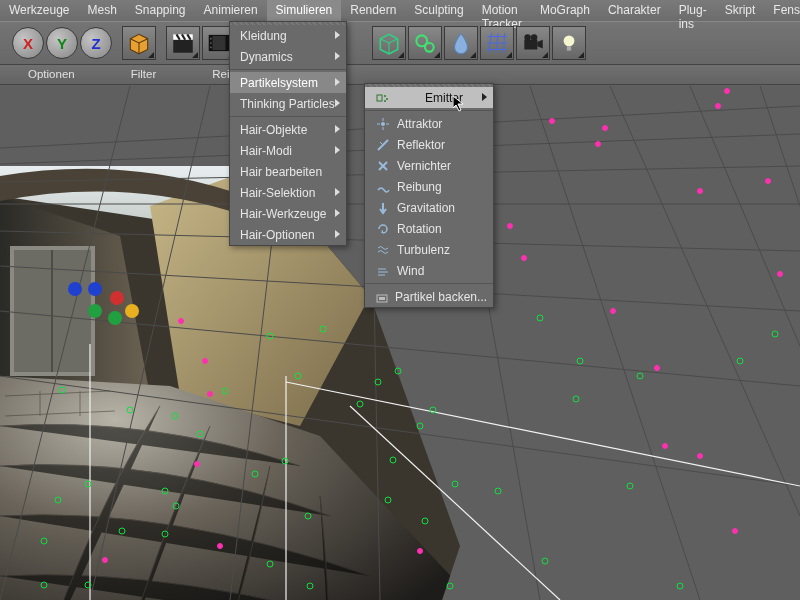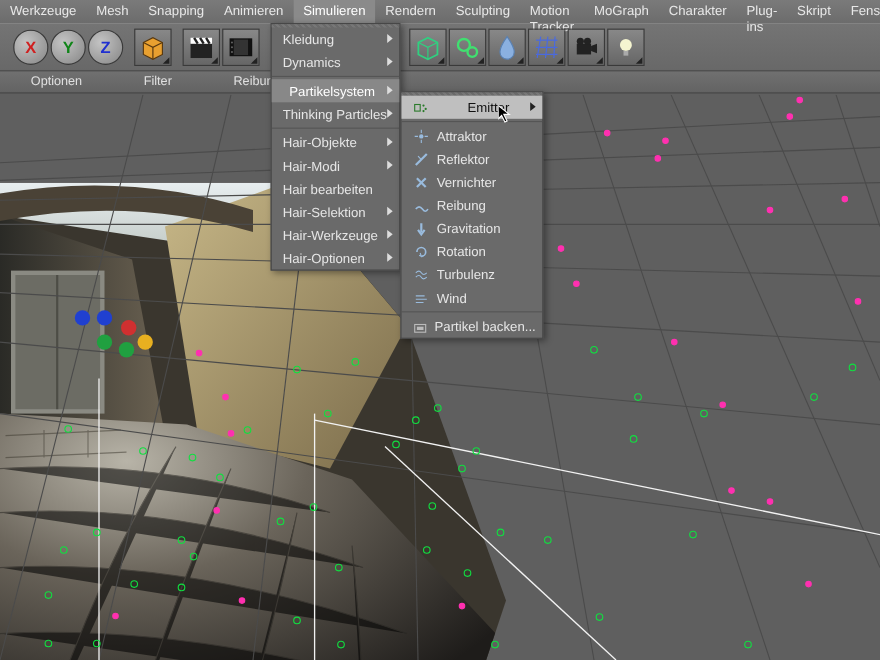--- a/index.html
+++ b/index.html
@@ -27,21 +27,21 @@
 .photo { position:absolute; left:0; top:80px; width:460px; height:434px; overflow:hidden; }
 .photo svg { position:absolute; left:0; top:0; }
 
 .grid-svg { position:absolute; left:0; top:0; width:800px; height:514px; }
 .pt { position:absolute; width:7px; height:7px; border-radius:50%; transform:translate(-50%,-50%); }
 .pt.g { border:1.5px solid #10e040; }
 .pt.p { border:1.5px solid #ff30b0; background:#ff30b0; width:6px; height:6px; }
 
 .dropdown { position:absolute; background:#6a6a6a; border:1px solid #444; box-shadow:2px 2px 6px rgba(0,0,0,0.4); font-size:12px; color:#e6e6e6; }
 .dropdown .drow { height:21px; display:flex; align-items:center; padding:0 22px 0 10px; position:relative; white-space:nowrap; }
-.dropdown .drow.active { background:#888; color:#fff;justify-content:flex-end; }
+.dropdown .drow.active { background:#888; color:#fff; }
 .dropdown .drow.hl { background:#bfbfbf; color:#111;gap:28px; }
 .dropdown .arrow { position:absolute; right:6px; top:6px; width:0; height:0; border-left:5px solid #ddd; border-top:4px solid transparent; border-bottom:4px solid transparent; }
 .dropdown .arrow.dark { border-left-color:#222; }
 .dropdown .dsep { height:1px; background:#555; margin:2px 0; }
 .dropdown .drow .ico { width:16px; height:16px; margin-right:6px; display:flex; align-items:center; justify-content:center; }
 .dropdown .drow .ico svg { width:14px; height:14px; }
 .hatch { background-image: repeating-linear-gradient(45deg,#777 0,#777 2px,#6a6a6a 2px,#6a6a6a 4px); height:3px; }
 
 .cursor { position:absolute; width:16px; height:16px; pointer-events:none; z-index:999; left:453px; top:96px; }
 </style>
@@ -321,21 +321,21 @@
     <div class="pt g" style="left:576px;top:313px"></div>
     <div class="pt g" style="left:630px;top:400px"></div>
     <div class="pt g" style="left:740px;top:275px"></div>
     <div class="pt g" style="left:775px;top:248px"></div>
     <div class="pt g" style="left:680px;top:500px"></div>
     <div class="pt g" style="left:44px;top:499px"></div>
     <div class="pt g" style="left:88px;top:499px"></div>
   </div>
 </div>
 
-<div class="dropdown" style="left:246px; top:21px; width:118px;">
+<div class="dropdown" style="left:229px; top:21px; width:118px;">
   <div class="hatch"></div>
   <div class="drow">
       <span>Kleidung</span>
       <span class="arrow"></span>
     </div>
   <div class="drow">
       <span>Dynamics</span>
       <span class="arrow"></span>
     </div>
   <div class="dsep"></div>

